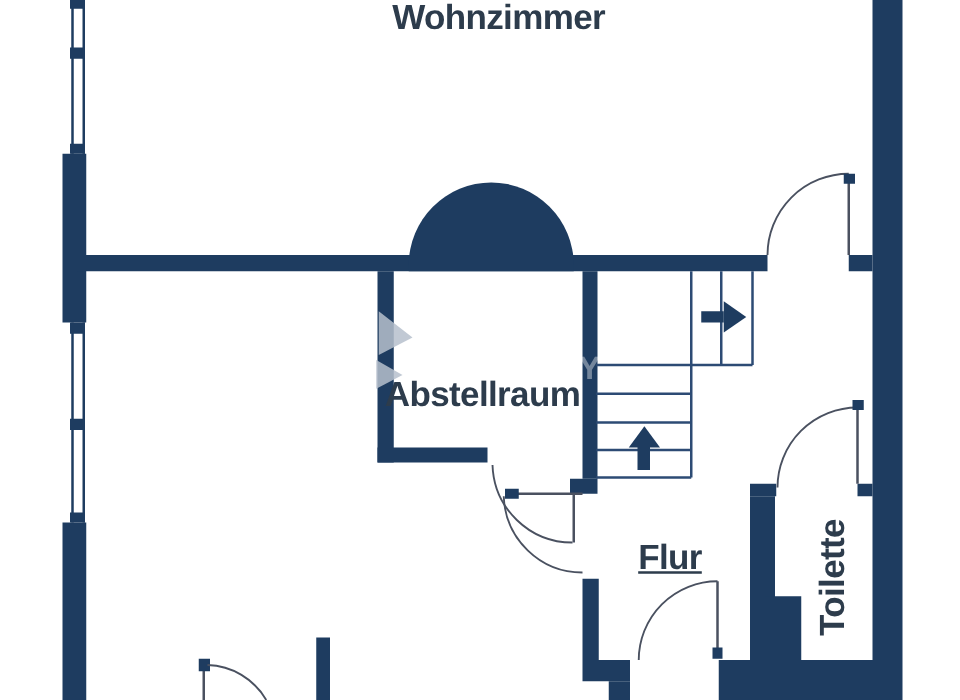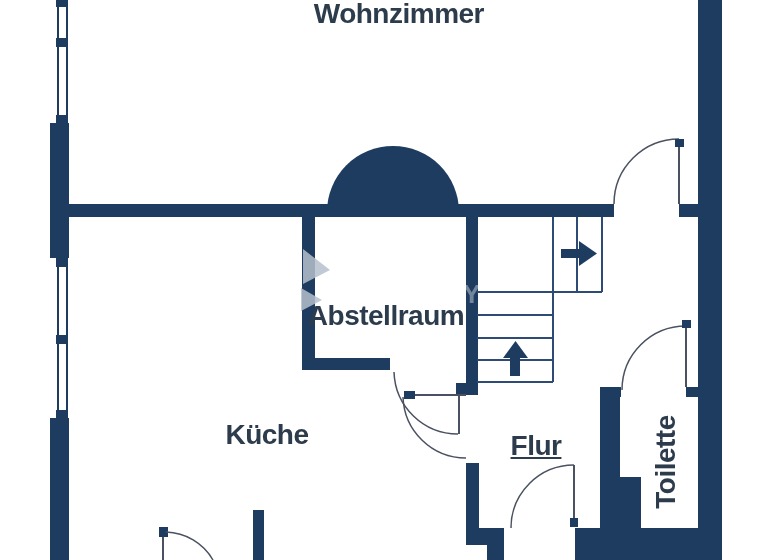--- a/index.html
+++ b/index.html
@@ -141,19 +141,18 @@
       <polygon class="wm" points="303,249 330,270 303,284"></polygon>
       <polygon class="wm" points="301,288 322,300 301,311"></polygon>
       <text class="wm-letter" x="463" y="303">Y</text>
     </g>
   </svg>
 
   <div class="room-label" style="left:284px;top:0px;width:200px;text-align:right;">Wohnzimmer</div>
 
   <div class="room-label" style="left:286px;top:302px;width:200px;">Abstellraum</div>
 
-  <div class="room-label" style="left:187px;top:421px;width:160px;">Küche</div>
 
   <div class="room-label" style="left:476px;top:432px;width:120px;text-decoration:underline;">Flur</div>
 
   <div class="room-label rot" style="left:596px;top:448px;width:140px;">Toilette</div>
 
 </div>
 
 </body></html>

